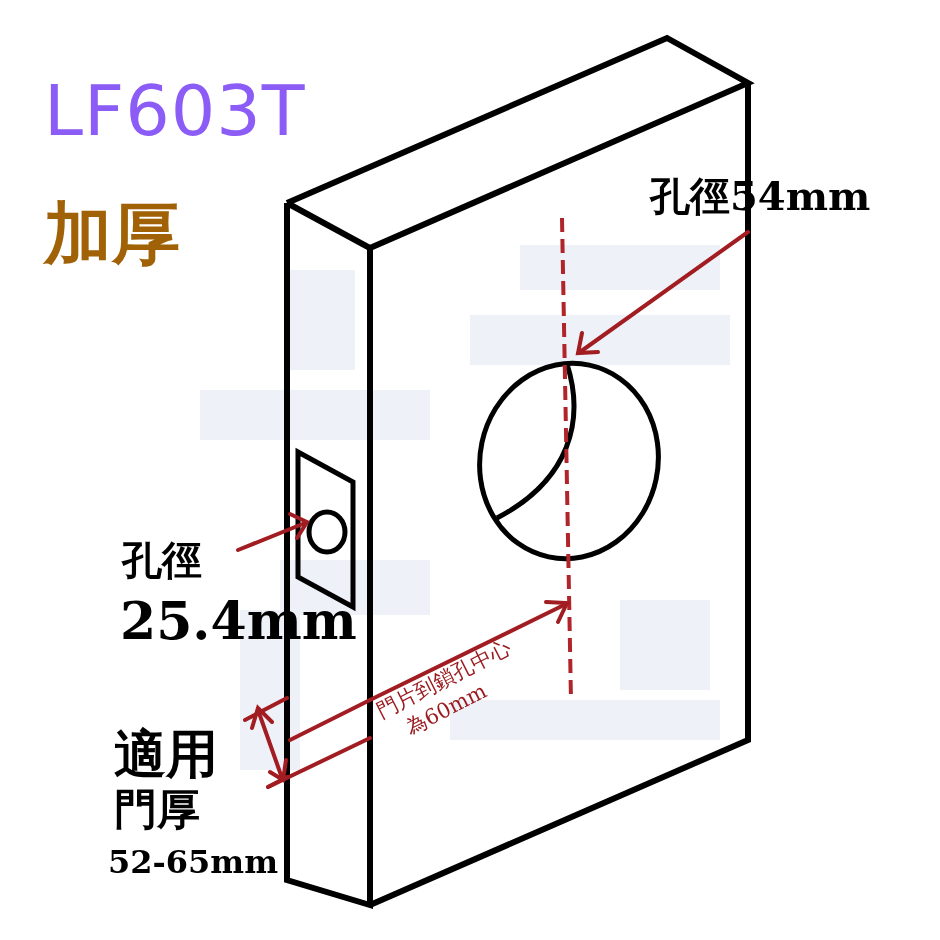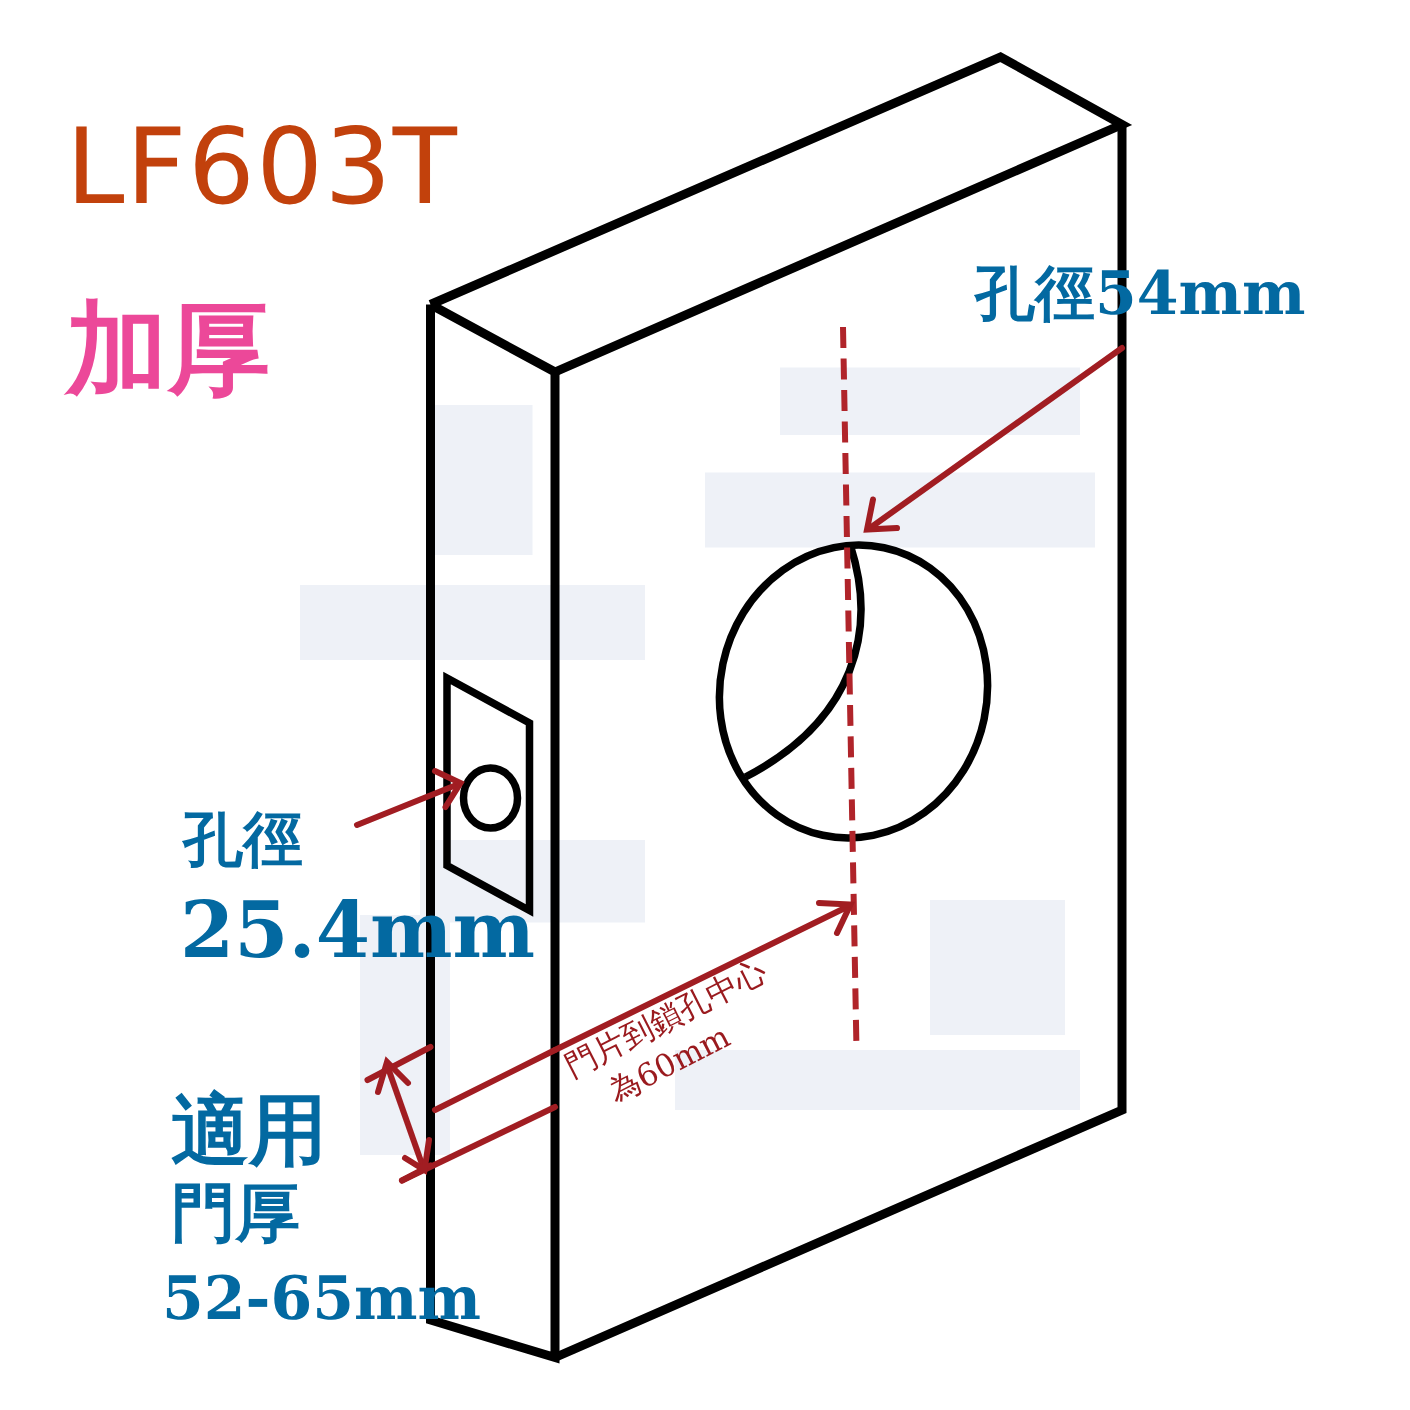--- a/index.html
+++ b/index.html
@@ -1,26 +1,26 @@
 <!DOCTYPE html>
 <html><head>
   <meta charset="utf-8">
   <style>
     html, body { margin: 0; padding: 0; background: #ffffff; }
     body { width: 940px; height: 940px; position: relative; overflow: hidden; font-family: "DejaVu Sans", sans-serif; }
     .canvas { position: absolute; left: 0; top: 0; width: 940px; height: 940px; }
-    .title { position: absolute; left: 44px; top: 76px; font-family: "DejaVu Sans", sans-serif; font-size: 70px; line-height: 1; color: #c2410c; letter-spacing: 1px; }
-    .subtitle { position: absolute; left: 44px; top: 200px; font-family: "DejaVu Sans", sans-serif; font-size: 68px; line-height: 1; color: #ec4899; font-weight: bold; }
-    .label { position: absolute; font-family: "DejaVu Serif", serif; color: #0369a1; font-weight: bold; line-height: 1; white-space: nowrap; }
+    .title { position: absolute; left: 44px; top: 76px; font-family: "DejaVu Sans", sans-serif; font-size: 70px; line-height: 1; color: #8b5cf6; letter-spacing: 1px; }
+    .subtitle { position: absolute; left: 44px; top: 200px; font-family: "DejaVu Sans", sans-serif; font-size: 68px; line-height: 1; color: #a16207; font-weight: bold; }
+    .label { position: absolute; font-family: "DejaVu Serif", serif; color: #000000; font-weight: bold; line-height: 1; white-space: nowrap; }
     .lbl-main-hole { left: 650px; top: 176px; font-size: 40px; }
     .lbl-small-hole-1 { left: 122px; top: 540px; font-size: 40px; }
     .lbl-small-hole-2 { left: 120px; top: 595px; font-size: 52px; }
     .lbl-door-1 { left: 114px; top: 728px; font-size: 52px; }
     .lbl-door-2 { left: 114px; top: 788px; font-size: 43px; }
-    .lbl-door-3 { left: 108px; top: 846px; font-size: 40px; }
+    .lbl-door-3 { left: 108px; top: 846px; font-size: 32px; }
     .lbl-backset { position: absolute; left: 372px; top: 700px; font-family: "DejaVu Serif", serif; color: #9a1a1e; font-size: 21px; line-height: 1.35; transform-origin: left top; transform: rotate(-27deg); white-space: nowrap; }
     .lbl-backset span { display: block; }
     .lbl-backset .line2 { padding-left: 18px; }
   </style>
 </head>
 <body>
 
 <svg class="canvas" width="940" height="940" viewBox="0 0 940 940" xmlns="http://www.w3.org/2000/svg">
 
   <g fill="#eef1f7">

